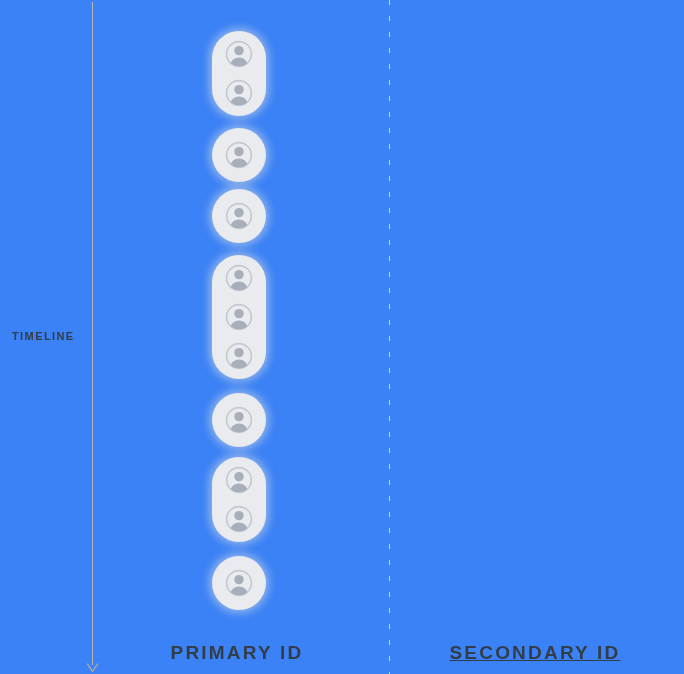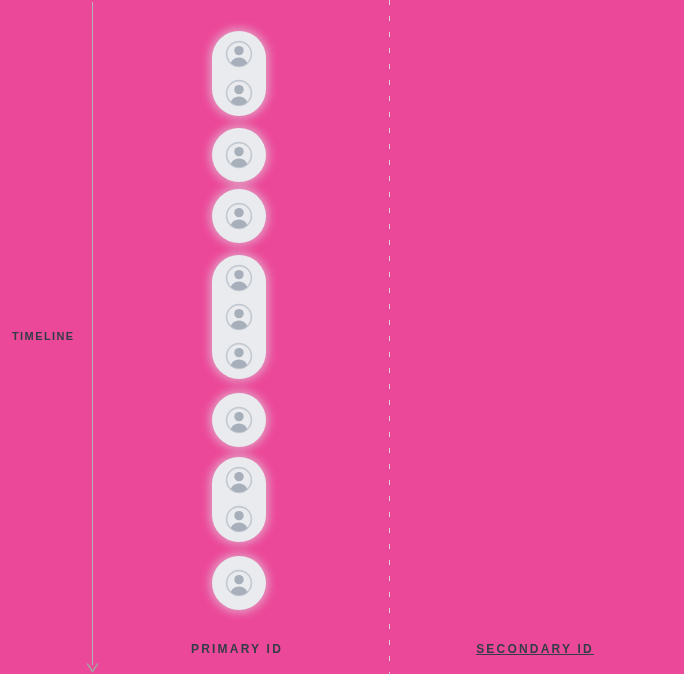--- a/index.html
+++ b/index.html
@@ -1,20 +1,20 @@
 <!DOCTYPE html>
 <html><head>
 <meta charset="utf-8">
 <style>
   html, body { margin: 0; padding: 0; background: #ffffff; }
   .canvas {
     position: relative;
     width: 684px;
     height: 674px;
-    background: #ec4899;
+    background: #3b82f6;
     overflow: hidden;
     font-family: "Liberation Sans", sans-serif;
   }
 
   
   .axis-line {
     position: absolute;
     left: 92px;
     top: 2px;
     width: 1px;
@@ -51,21 +51,21 @@
     font-weight: bold;
     letter-spacing: 1.4px;
     color: #333d47;
     white-space: nowrap;
   }
   .col-label {
     position: absolute;
     top: 642px;
     width: 220px;
     text-align: center;
-    font-size: 12px;
+    font-size: 19px;
     font-weight: bold;
     letter-spacing: 2.2px;
     color: #333d47;
     white-space: nowrap;
   }
   .col-label.primary   { left: 127px; }
   .col-label.secondary { left: 425px; text-decoration: underline; }
 
   
   .group {

